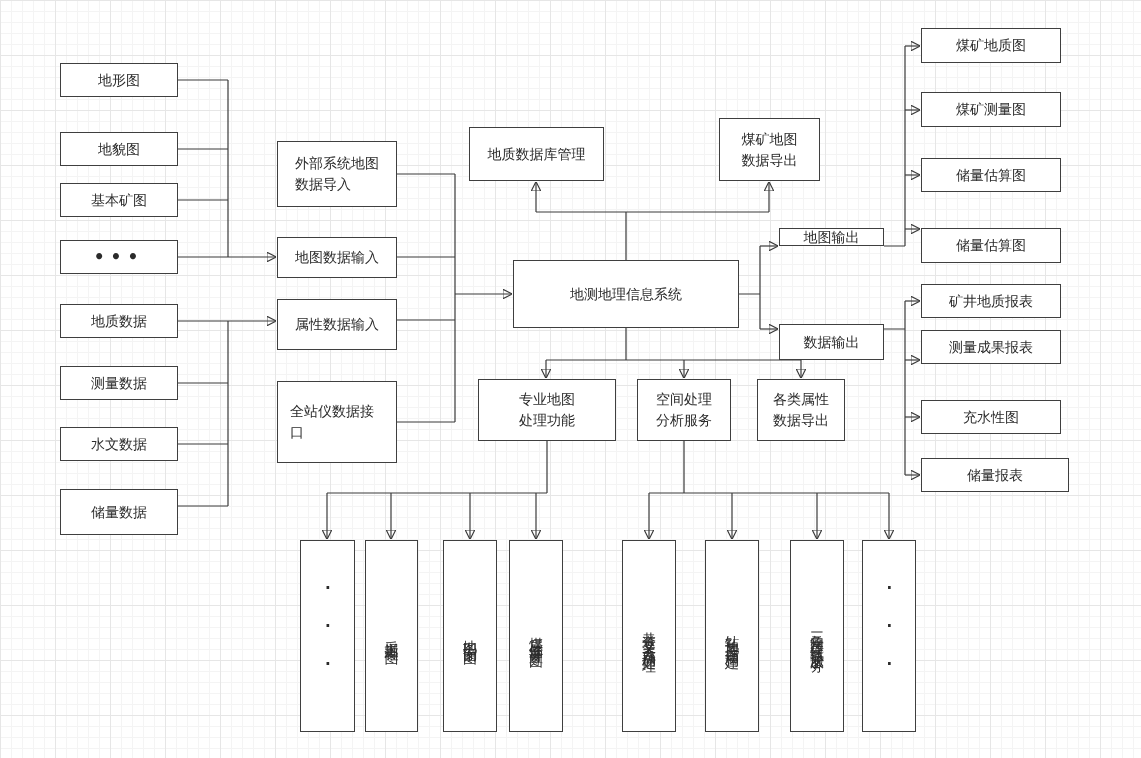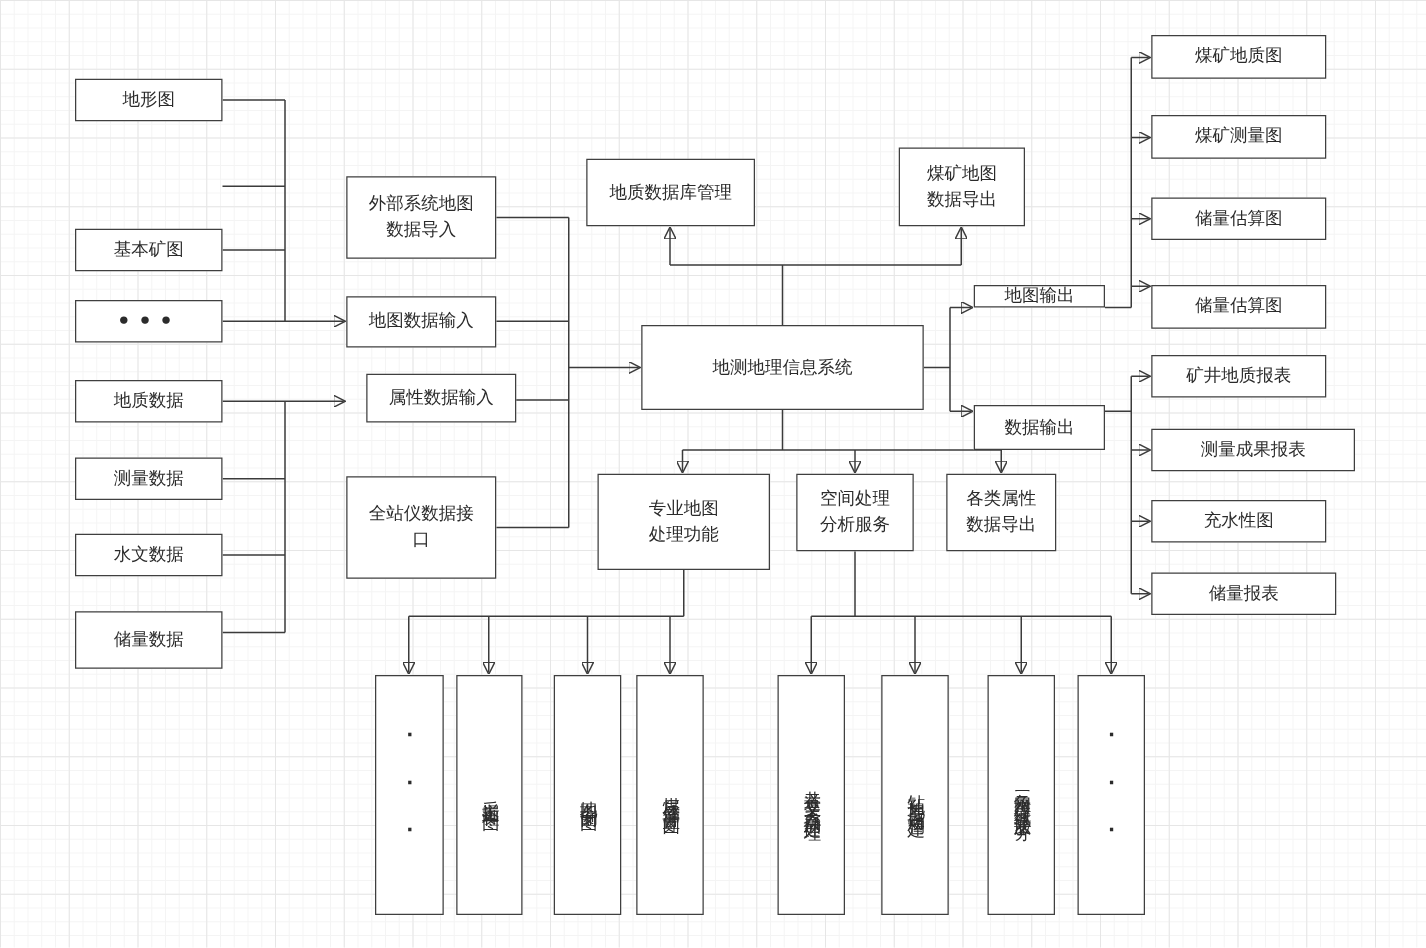--- a/index.html
+++ b/index.html
@@ -11,21 +11,21 @@
       linear-gradient(#e6e6e6 1px, transparent 1px),
       linear-gradient(90deg, #e6e6e6 1px, transparent 1px),
       linear-gradient(#f4f4f4 1px, transparent 1px),
       linear-gradient(90deg, #f4f4f4 1px, transparent 1px);
     background-size:55px 55px,55px 55px,11px 11px,11px 11px;
   }
   #connectors{position:absolute;left:0;top:0;width:1141px;height:758px;}
   .box{
     position:absolute;box-sizing:border-box;background:#ffffff;
     border:1.5px solid #3f3f3f;color:#2b2b2b;font-size:14px;line-height:1.5;
-    display:flex;align-items:center;justify-content:center;text-align:center;
+    display:flex;align-items:center;justify-content:center;text-align:left;
     white-space:pre-line;padding:2px;
   }
   .vbox{
     writing-mode:vertical-lr;text-orientation:upright;letter-spacing:3px;
     padding:8px 2px;
   }
   .vdots{letter-spacing:20px;font-weight:bold;font-size:15px;}
   .hdots{font-size:17px;font-weight:bold;letter-spacing:6px;line-height:1;}
   path{stroke:#3b3b3b;stroke-width:1.2;fill:none;}
 </style>
@@ -82,53 +82,54 @@
     <path d="M536,493 V538" marker-end="url(#arw)"></path>
 
     <path d="M684,441 V493 M649,493 H889"></path>
     <path d="M649,493 V538" marker-end="url(#arw)"></path>
     <path d="M732,493 V538" marker-end="url(#arw)"></path>
     <path d="M817,493 V538" marker-end="url(#arw)"></path>
     <path d="M889,493 V538" marker-end="url(#arw)"></path>
   </svg>
 
   <div class="box" style="left:60px;top:63px;width:118px;height:34px">地形图</div>
+  <div class="box" style="left:60px;top:132px;width:118px;height:34px">地貌图</div>
   <div class="box" style="left:60px;top:183px;width:118px;height:34px">基本矿图</div>
   <div class="box hdots" style="left:60px;top:240px;width:118px;height:34px">•••</div>
   <div class="box" style="left:60px;top:304px;width:118px;height:34px">地质数据</div>
   <div class="box" style="left:60px;top:366px;width:118px;height:34px">测量数据</div>
   <div class="box" style="left:60px;top:427px;width:118px;height:34px">水文数据</div>
   <div class="box" style="left:60px;top:489px;width:118px;height:46px">储量数据</div>
 
   <div class="box" style="left:277px;top:141px;width:120px;height:66px">外部系统地图
 数据导入</div>
   <div class="box" style="left:277px;top:237px;width:120px;height:41px">地图数据输入</div>
-  <div class="box" style="left:293px;top:299px;width:120px;height:39px">属性数据输入</div>
+  <div class="box" style="left:277px;top:299px;width:120px;height:51px">属性数据输入</div>
   <div class="box" style="left:277px;top:381px;width:120px;height:82px;padding:2px 12px">全站仪数据接口</div>
 
   <div class="box" style="left:513px;top:260px;width:226px;height:68px">地测地理信息系统</div>
 
   <div class="box" style="left:469px;top:127px;width:135px;height:54px">地质数据库管理</div>
   <div class="box" style="left:719px;top:118px;width:101px;height:63px">煤矿地图
 数据导出</div>
 
   <div class="box" style="left:779px;top:228px;width:105px;height:18px">地图输出</div>
   <div class="box" style="left:779px;top:324px;width:105px;height:36px">数据输出</div>
 
   <div class="box" style="left:921px;top:28px;width:140px;height:35px">煤矿地质图</div>
   <div class="box" style="left:921px;top:92px;width:140px;height:35px">煤矿测量图</div>
   <div class="box" style="left:921px;top:158px;width:140px;height:34px">储量估算图</div>
   <div class="box" style="left:921px;top:228px;width:140px;height:35px">储量估算图</div>
 
   <div class="box" style="left:921px;top:284px;width:140px;height:34px">矿井地质报表</div>
-  <div class="box" style="left:921px;top:343px;width:163px;height:34px">测量成果报表</div>
+  <div class="box" style="left:921px;top:330px;width:140px;height:34px">测量成果报表</div>
   <div class="box" style="left:921px;top:400px;width:140px;height:34px">充水性图</div>
   <div class="box" style="left:921px;top:458px;width:148px;height:34px">储量报表</div>
 
-  <div class="box" style="left:478px;top:379px;width:138px;height:77px">专业地图
+  <div class="box" style="left:478px;top:379px;width:138px;height:62px">专业地图
 处理功能</div>
   <div class="box" style="left:637px;top:379px;width:94px;height:62px">空间处理
 分析服务</div>
   <div class="box" style="left:757px;top:379px;width:88px;height:62px">各类属性
 数据导出</div>
 
   <div class="box vbox vdots" style="left:300px;top:540px;width:55px;height:192px">···</div>
   <div class="box vbox" style="left:365px;top:540px;width:53px;height:192px">采掘工程图</div>
   <div class="box vbox" style="left:443px;top:540px;width:54px;height:192px">地图剖面图</div>
   <div class="box vbox" style="left:509px;top:540px;width:54px;height:192px">煤层储量计算图</div>

